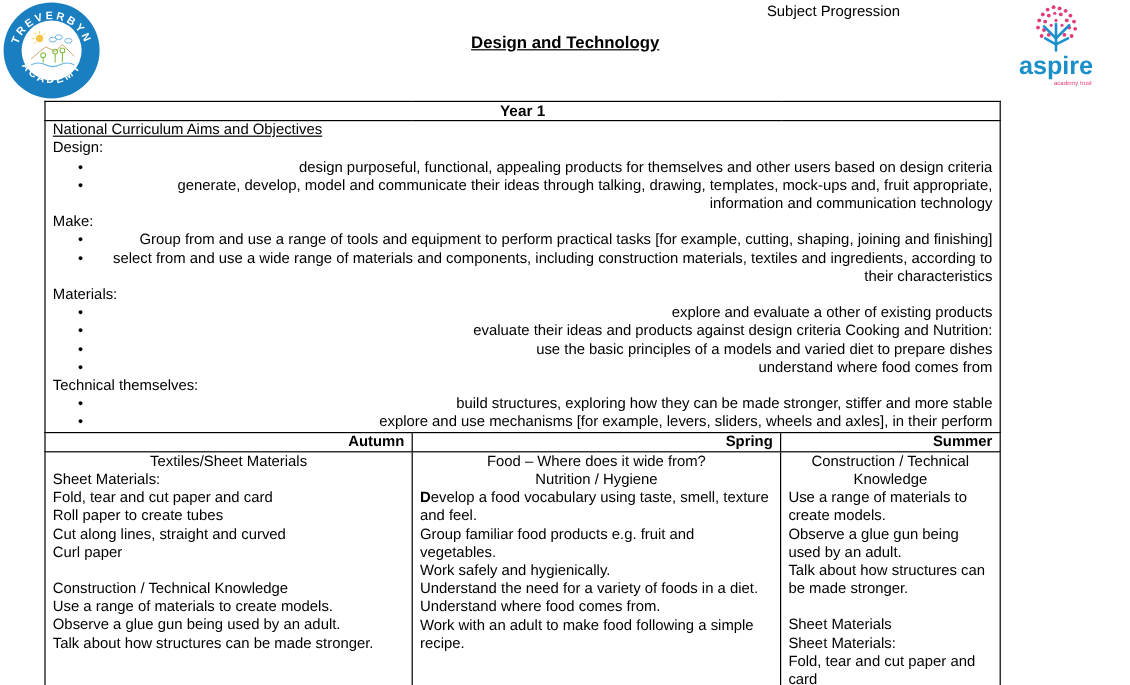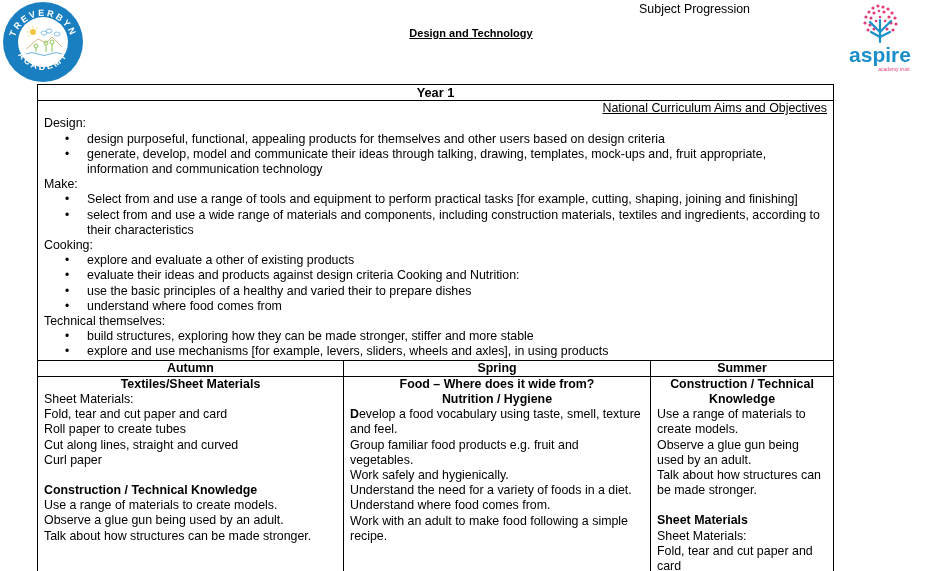--- a/index.html
+++ b/index.html
@@ -1,36 +1,36 @@
 <!DOCTYPE html>
 <html><head>
 <meta charset="utf-8">
 <style>
   * { box-sizing: border-box; margin: 0; padding: 0; }
   html, body { width: 942px; height: 571px; background: #ffffff; overflow: hidden; }
   body { font-family: "Liberation Sans", sans-serif; color: #000; font-size: 12.4px; position: relative; }
 
   .header-sub { position: absolute; top: 2px; left: 0; width: 750px; text-align: right; font-size: 12.4px; }
-  .header-title { position: absolute; top: 27px; left: 0; width: 942px; text-align: center; font-size: 11px; font-weight: bold; text-decoration: underline; }
+  .header-title { position: absolute; top: 27px; left: 0; width: 942px; text-align: center; font-size: 14px; font-weight: bold; text-decoration: underline; }
 
   .logo-left { position: absolute; left: 2px; top: 1px; width: 82px; height: 82px; }
   .logo-right { position: absolute; left: 840px; top: 2px; width: 80px; height: 72px; }
 
   table.main { position: absolute; left: 13px; top: 84px; width: 797px; border-collapse: collapse; margin-left: 24px; }
   table.main td { border: 1.3px solid #000; vertical-align: top; padding: 0 6px; line-height: 15.2px; }
   .center { text-align: center; }
-  .bold { font-weight: bold; }
+  .bold { font-weight: normal; }
   .year-cell { font-weight: bold; font-size: 12.8px; line-height: 14px; padding-top: 0; }
   .aims-cell { padding: 0 6px 0 6px !important; }
-  .aims-head { text-align: right; text-decoration: underline; }
+  .aims-head { text-align: left; text-decoration: underline; }
   .section-label { display: block; }
-  ul.bul { list-style: none; padding-left: 0; margin: 0; }
+  ul.bul { list-style: none; padding-left: 0; margin: 0; text-align: right; }
   ul.bul li { position: relative; padding-left: 43px; }
   ul.bul li::before { content: "•"; position: absolute; left: 21px; top: 0; font-size: 12px; }
-  .term-head { font-weight: bold; text-align: center; line-height: 14px; }
+  .term-head { font-weight: bold; text-align: right; line-height: 14px; }
   .term-cell { height: 196px; }
   .line { display: block; }
   .gap { height: 15px; }
 </style>
 </head>
 <body>
 
 <div class="logo-left">
   <svg width="82" height="82" viewBox="0 0 82 82">
     <circle cx="41" cy="41" r="40" fill="#1a7fc1"></circle>
@@ -129,36 +129,36 @@
       <div class="aims-head">National Curriculum Aims and Objectives</div>
 
       <span class="section-label">Design:</span>
       <ul class="bul">
         <li>design purposeful, functional, appealing products for themselves and other users based on design criteria</li>
         <li>generate, develop, model and communicate their ideas through talking, drawing, templates, mock-ups and, fruit appropriate, information and communication technology</li>
       </ul>
 
       <span class="section-label">Make:</span>
       <ul class="bul">
-        <li>Select from and use a range of tools and equipment to perform practical tasks [for example, cutting, shaping, joining and finishing]</li>
+        <li>Group from and use a range of tools and equipment to perform practical tasks [for example, cutting, shaping, joining and finishing]</li>
         <li> select from and use a wide range of materials and components, including construction materials, textiles and ingredients, according to their characteristics</li>
       </ul>
 
-      <span class="section-label">Cooking:</span>
+      <span class="section-label">Materials:</span>
       <ul class="bul">
         <li>explore and evaluate a other of existing products</li>
         <li>evaluate their ideas and products against design criteria Cooking and Nutrition:</li>
-        <li>use the basic principles of a healthy and varied their to prepare dishes</li>
+        <li>use the basic principles of a models and varied diet to prepare dishes</li>
         <li>understand where food comes from</li>
       </ul>
 
       <span class="section-label">Technical themselves:</span>
       <ul class="bul">
         <li>build structures, exploring how they can be made stronger, stiffer and more stable</li>
-        <li>explore and use mechanisms [for example, levers, sliders, wheels and axles], in using products</li>
+        <li>explore and use mechanisms [for example, levers, sliders, wheels and axles], in their perform</li>
       </ul>
     </td>
   </tr>
   <tr>
     <td class="term-head" style="width:306px;">Autumn</td>
     <td class="term-head" style="width:307px;">Spring</td>
     <td class="term-head">Summer</td>
   </tr>
   <tr>
     <td class="term-cell">

